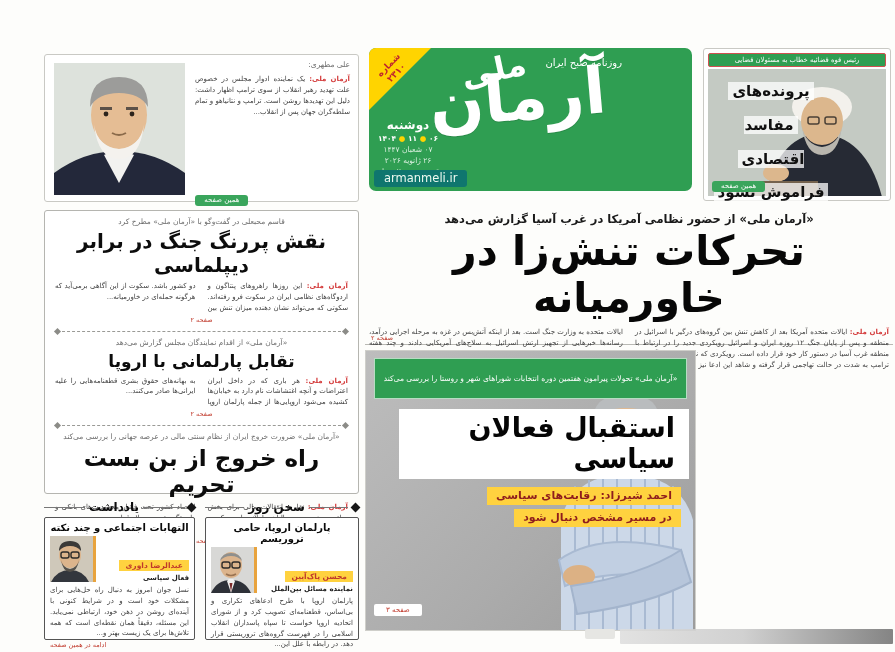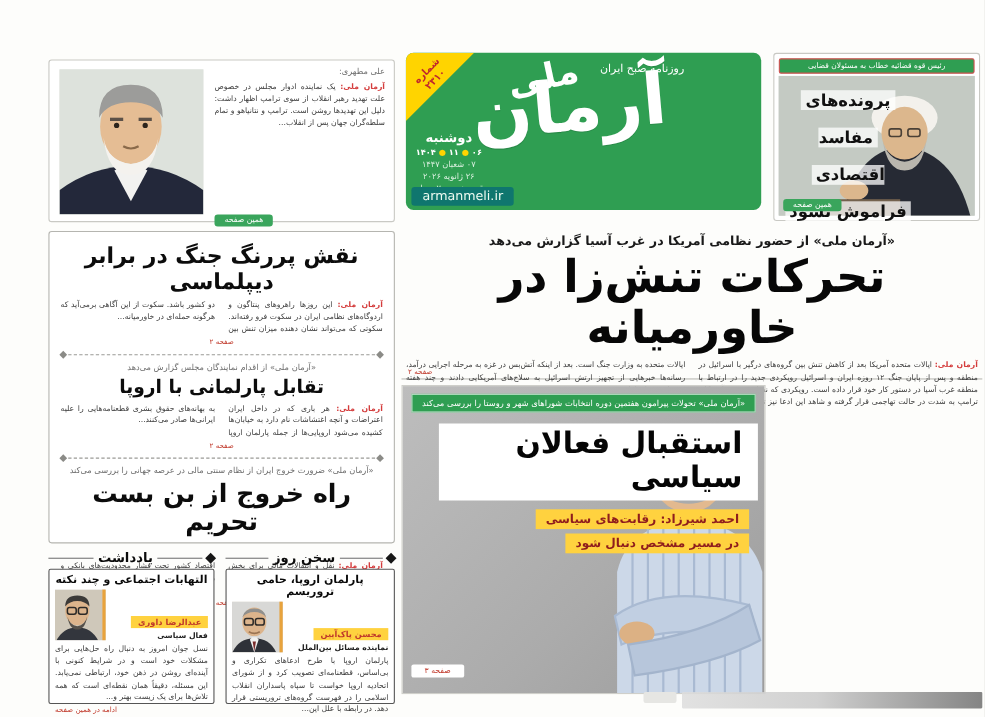--- a/index.html
+++ b/index.html
@@ -92,33 +92,33 @@
   .story { position:relative; padding-bottom:8px; }
   .story + .story { padding-top:6px; }
   .story .divider { position:absolute; bottom:0; left:2px; right:2px; border-top:1px dashed #9a9a96; }
   .story .divider::before, .story .divider::after {
     content:""; position:absolute; top:-3px; width:5px; height:5px; background:#8b8b87; transform:rotate(45deg);
   }
   .story .divider::before { right:-2px; } .story .divider::after { left:-2px; }
   .story .hl { text-align:center; font-weight:bold; color:#0c0c0c; }
   .story.s1 .hl { font-size:20px; margin:3px 0 4px; }
   .story.s2 .hl { font-size:17px; margin:4px 0 5px; }
-  .story.s3 .hl { font-size:23px; margin:4px 0 21px; }
+  .story.s3 .hl { font-size:23px; margin:4px 0 5px; }
   .story .ptag { display:block; text-align:center; margin-top:2px; }
 
   
   .council {
     position:absolute; left:365px; top:350px; width:331px; height:281px;
     background:linear-gradient(135deg,#bdbdbd 0%,#ababab 60%,#9c9c9c 100%);
     border:1px solid #cfcfca; overflow:hidden;
   }
   .council svg.man { position:absolute; right:-6px; bottom:0; }
   .council .strip {
     position:relative; z-index:2; margin:7px 8px 0; background:#2f9e52; color:#fff;
-    border:1px solid rgba(255,255,255,.65); font-size:7.6px; text-align:center; padding:3px 2px;
+    border:1px solid rgba(255,255,255,.65); font-size:7.6px; text-align:center; padding:15px 2px;
   }
   .council .hl {
     position:relative; z-index:2; width:fit-content; max-width:88%;
     margin:10px auto 0 0; margin-right:6px;
     background:#fff; color:#050505; font-weight:bold; font-size:27px; padding:3px 14px 5px;
   }
   .council .hl.l2 { margin-top:8px; }
   .council .quote {
     position:relative; z-index:2; width:fit-content; margin:8px auto 0 0; margin-right:14px;
     background:#ffd23f; color:#8f1d1d; font-weight:bold; font-size:11px; padding:2px 9px 3px;
@@ -241,20 +241,21 @@
   <section class="mainart">
     <div class="kck">«آرمان ملی» از حضور نظامی آمریکا در غرب آسیا گزارش می‌دهد</div>
     <h1 class="hl">تحرکات تنش‌زا در خاورمیانه</h1>
     <p class="body-sm cols2 bd"><span class="red-lead">آرمان ملی:</span> <span>ایالات متحده آمریکا بعد از کاهش تنش بین گروه‌های درگیر با اسرائیل در منطقه و پس از پایان جنگ ۱۲ روزه ایران و اسرائیل رویکردی جدید را در ارتباط با منطقه غرب آسیا در دستور کار خود قرار داده است. رویکردی که نشان می‌دهد آمریکای ترامپ به شدت در حالت تهاجمی قرار گرفته و شاهد این ادعا نیز تغییر نام وزارت دفاع ایالات متحده به وزارت جنگ است. بعد از اینکه آتش‌بس در غزه به مرحله اجرایی درآمد، رسانه‌ها خبرهایی از تجهیز ارتش اسرائیل به سلاح‌های آمریکایی دادند و چند هفته خبرهایی در ارتباط و ...</span></p>
     <span class="page-tag ptag">صفحه ۲</span>
   </section>
 
   <section class="leftcol">
 
     <article class="story s1">
+      <div class="kicker-sm">قاسم محبعلی در گفت‌وگو با «آرمان ملی» مطرح کرد</div>
       <h2 class="hl">نقش پررنگ جنگ در برابر دیپلماسی</h2>
       <p class="body-sm cols2"><span class="red-lead">آرمان ملی:</span> <span>این روزها راهروهای پنتاگون و اردوگاه‌های نظامی ایران در سکوت فرو رفته‌اند. سکوتی که می‌تواند نشان دهنده میزان تنش بین دو کشور باشد. سکوت از این آگاهی برمی‌آید که هرگونه حمله‌ای در خاورمیانه...</span></p>
       <span class="page-tag ptag">صفحه ۲</span>
       <div class="divider"></div>
     </article>
 
     <article class="story s2">
       <div class="kicker-sm">«آرمان ملی» از اقدام نمایندگان مجلس گزارش می‌دهد</div>
       <h2 class="hl">تقابل پارلمانی با اروپا</h2>
       <p class="body-sm cols2"><span class="red-lead">آرمان ملی:</span> <span>هر باری که در داخل ایران اعتراضات و آنچه اغتشاشات نام دارد به خیابان‌ها کشیده می‌شود اروپایی‌ها از جمله پارلمان اروپا به بهانه‌های حقوق بشری قطعنامه‌هایی را علیه ایرانی‌ها صادر می‌کنند...</span></p>

